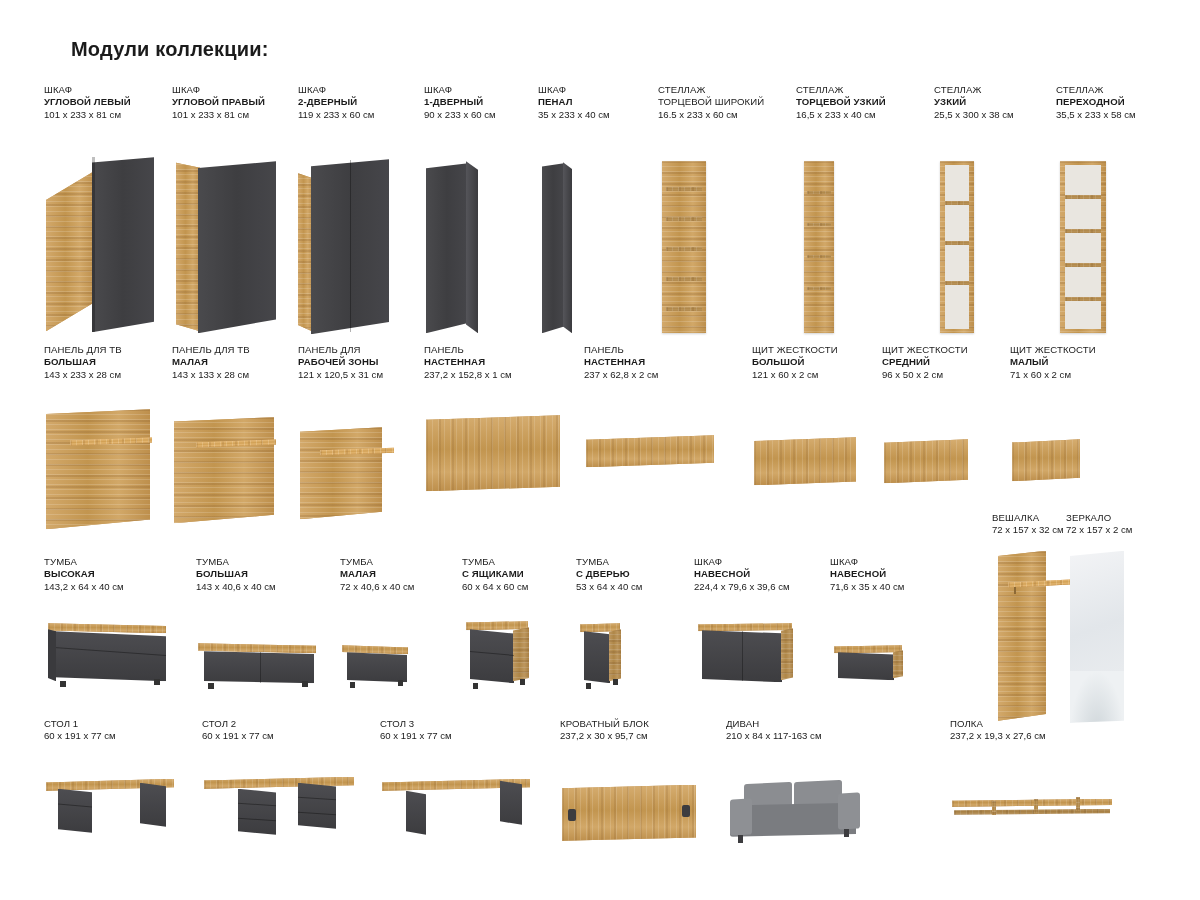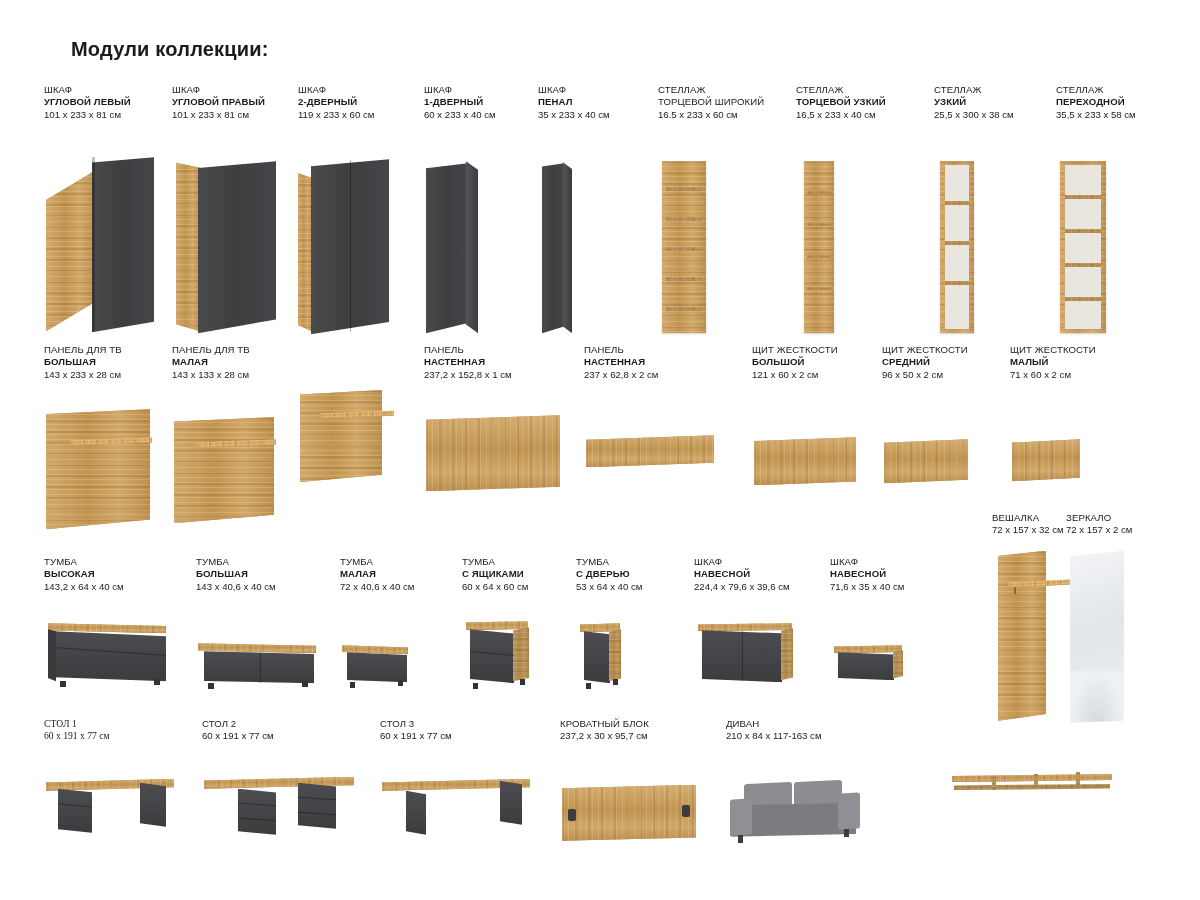--- a/index.html
+++ b/index.html
@@ -102,21 +102,21 @@
         <div class="box wood sh" style="left:0px;top:44px;width:14px;height:158px;clip-path:polygon(0 0,100% 3%,100% 100%,0 96%);"></div>
         <div class="box dark sh" style="left:13px;top:30px;width:78px;height:175px;clip-path:polygon(0 4%,100% 0,100% 93%,0 100%);"></div>
         <div class="box" style="left:52px;top:31px;width:1px;height:172px;background:rgba(0,0,0,.3);"></div>
       </div>
     </div>
 
     <div class="cell" style="left:424px;top:0;width:120px;">
       <div class="caption">
         <span class="cap-line cap-reg">ШКАФ</span>
         <span class="cap-line cap-bold">1-ДВЕРНЫЙ</span>
-        <span class="cap-line cap-dim">60 x 233 x 40 см</span>
+        <span class="cap-line cap-dim">90 x 233 x 60 см</span>
       </div>
       <div style="position:relative;height:200px;margin-top:8px;">
         <div class="box dark sh" style="left:2px;top:34px;width:42px;height:170px;clip-path:polygon(0 3%,100% 0,100% 94%,0 100%);"></div>
         <div class="box darkside sh" style="left:42px;top:32px;width:12px;height:172px;clip-path:polygon(0 0,100% 5%,100% 100%,0 95%);"></div>
       </div>
     </div>
 
     <div class="cell" style="left:538px;top:0;width:110px;">
       <div class="caption">
         <span class="cap-line cap-reg">ШКАФ</span>
@@ -212,20 +212,25 @@
         <span class="cap-line cap-bold">МАЛАЯ</span>
         <span class="cap-line cap-dim">143 x 133 x 28 см</span>
       </div>
       <div style="position:relative;height:160px;margin-top:10px;">
         <div class="box wood sh" style="left:2px;top:26px;width:100px;height:106px;clip-path:polygon(0 4%,100% 0,100% 92%,0 100%);"></div>
         <div class="box wood-h wood-lt" style="left:24px;top:50px;width:80px;height:5px;transform:skewY(-2deg);"></div>
       </div>
     </div>
 
     <div class="cell" style="left:298px;top:0;width:130px;">
+      <div class="caption">
+        <span class="cap-line cap-reg">ПАНЕЛЬ ДЛЯ</span>
+        <span class="cap-line cap-bold">РАБОЧЕЙ ЗОНЫ</span>
+        <span class="cap-line cap-dim">121 x 120,5 x 31 см</span>
+      </div>
       <div style="position:relative;height:160px;margin-top:10px;">
         <div class="box wood sh" style="left:2px;top:36px;width:82px;height:92px;clip-path:polygon(0 5%,100% 0,100% 92%,0 100%);"></div>
         <div class="box wood-h wood-lt" style="left:22px;top:58px;width:74px;height:5px;transform:skewY(-2deg);"></div>
       </div>
     </div>
 
     <div class="cell" style="left:424px;top:0;width:160px;">
       <div class="caption">
         <span class="cap-line cap-reg">ПАНЕЛЬ</span>
         <span class="cap-line cap-bold">НАСТЕННАЯ</span>
@@ -407,21 +412,21 @@
       <div style="position:relative;height:110px;margin-top:14px;">
         <div class="box wood-h sh" style="left:4px;top:38px;width:68px;height:8px;clip-path:polygon(0 16%,100% 0,100% 84%,0 100%);"></div>
         <div class="box dark2 sh" style="left:8px;top:45px;width:56px;height:28px;clip-path:polygon(0 0,100% 8%,100% 100%,0 92%);"></div>
         <div class="box wood wood-dk" style="left:63px;top:43px;width:10px;height:28px;clip-path:polygon(0 7%,100% 0,100% 93%,0 100%);"></div>
       </div>
     </div>
   </div>
 
   <div class="row" style="top:718px;">
 
-    <div class="cell" style="left:44px;top:0;width:150px;font-family:Liberation Serif, serif;">
+    <div class="cell" style="left:44px;top:0;width:150px;">
       <div class="caption">
         <span class="cap-line cap-reg">СТОЛ 1</span>
         <span class="cap-line cap-dim">60 x 191 x 77 см</span>
       </div>
       <div style="position:relative;height:110px;margin-top:16px;">
         <div class="box wood-h sh" style="left:2px;top:20px;width:128px;height:12px;clip-path:polygon(0 30%,100% 0,100% 70%,0 100%);"></div>
         <div class="box dark2" style="left:14px;top:30px;width:34px;height:44px;clip-path:polygon(0 0,100% 8%,100% 100%,0 92%);"></div>
         <div class="box dark2" style="left:96px;top:24px;width:26px;height:44px;clip-path:polygon(0 0,100% 8%,100% 100%,0 92%);"></div>
         <div class="box" style="left:14px;top:46px;width:34px;height:1px;background:rgba(0,0,0,.35);transform:skewY(5deg);"></div>
       </div>
@@ -477,20 +482,24 @@
         <div class="box sofa-cush" style="left:68px;top:22px;width:48px;height:26px;transform:skewY(-3deg);"></div>
         <div class="box sofa-body" style="left:4px;top:44px;width:126px;height:34px;clip-path:polygon(0 8%,100% 0,100% 92%,0 100%);"></div>
         <div class="box" style="left:4px;top:40px;width:22px;height:36px;background:#8e9094;border-radius:3px;transform:skewY(-3deg);"></div>
         <div class="box" style="left:112px;top:34px;width:22px;height:36px;background:#8e9094;border-radius:3px;transform:skewY(-3deg);"></div>
         <div class="box" style="left:12px;top:76px;width:5px;height:8px;background:#3c3c3f;"></div>
         <div class="box" style="left:118px;top:70px;width:5px;height:8px;background:#3c3c3f;"></div>
       </div>
     </div>
 
     <div class="cell" style="left:950px;top:0;width:200px;">
+      <div class="caption">
+        <span class="cap-line cap-reg">ПОЛКА</span>
+        <span class="cap-line cap-dim">237,2 x 19,3 x 27,6 см</span>
+      </div>
       <div style="position:relative;height:110px;margin-top:16px;">
         <div class="box wood-h sh" style="left:2px;top:40px;width:160px;height:8px;clip-path:polygon(0 24%,100% 0,100% 76%,0 100%);"></div>
         <div class="box wood-h" style="left:4px;top:50px;width:156px;height:6px;clip-path:polygon(0 24%,100% 0,100% 76%,0 100%);filter:brightness(.86);"></div>
         <div class="box wood" style="left:42px;top:42px;width:4px;height:14px;filter:brightness(.9);"></div>
         <div class="box wood" style="left:84px;top:40px;width:4px;height:14px;filter:brightness(.9);"></div>
         <div class="box wood" style="left:126px;top:38px;width:4px;height:14px;filter:brightness(.9);"></div>
       </div>
     </div>
   </div>
 

